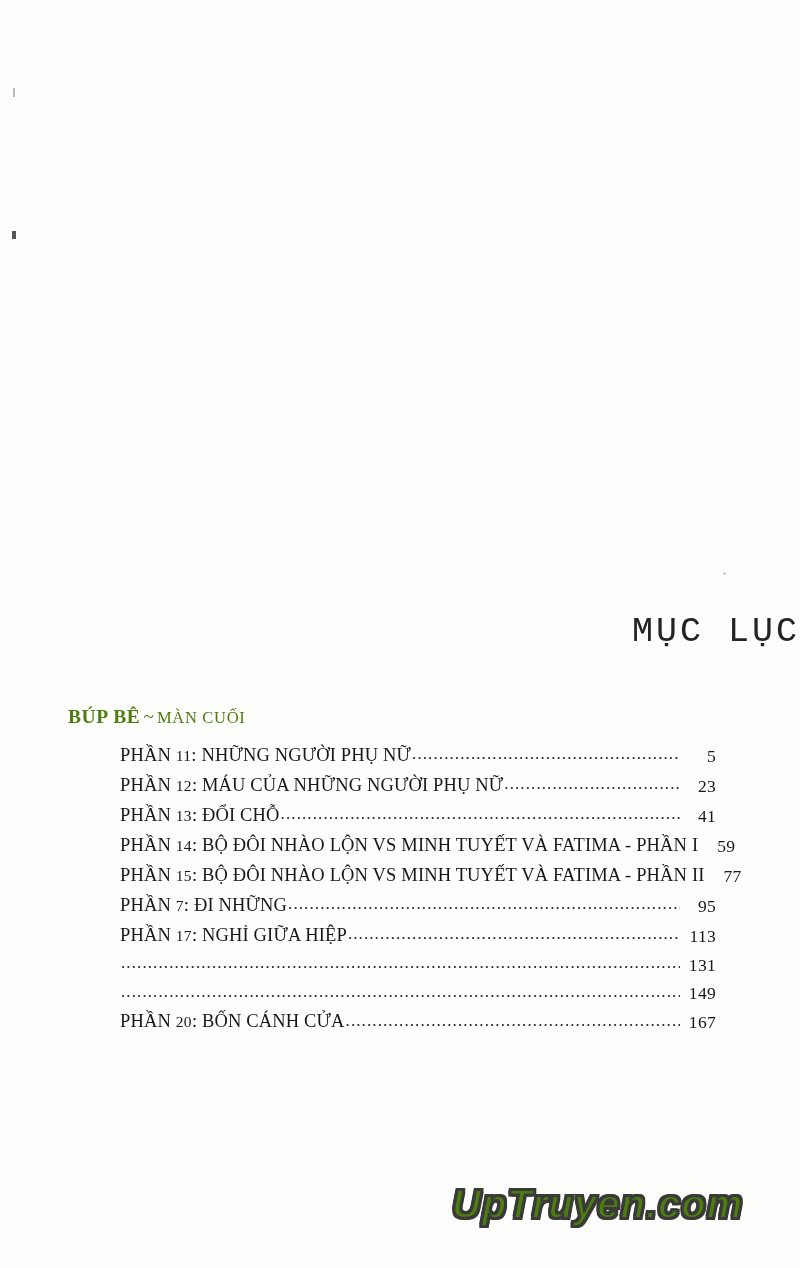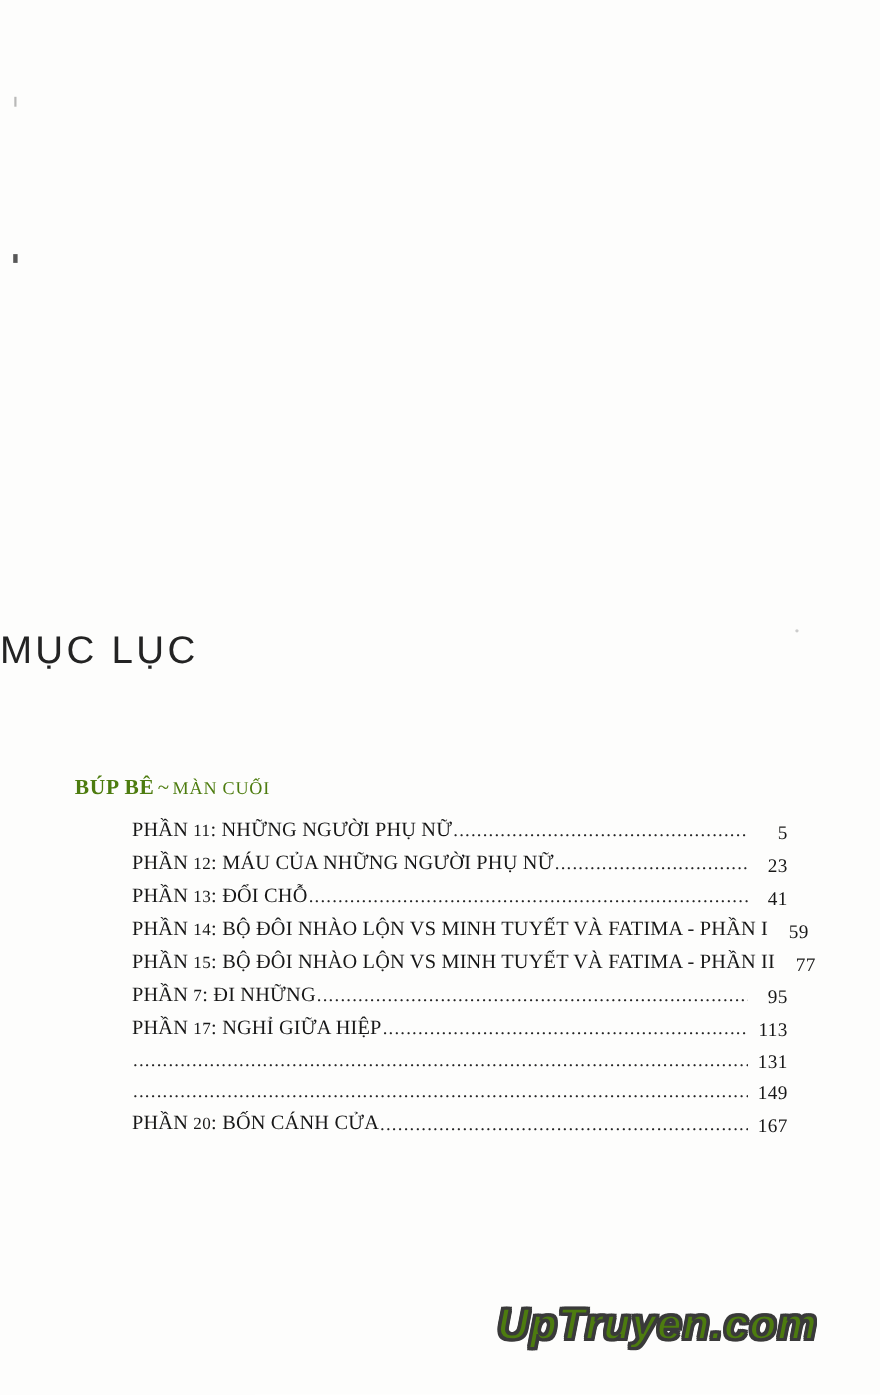--- a/index.html
+++ b/index.html
@@ -25,25 +25,25 @@
     position: absolute;
     background: #3a3a3a;
     opacity: 0.55;
   }
   .speck-a { left: 13px; top: 88px; width: 2px; height: 9px; opacity: .35; }
   .speck-b { left: 12px; top: 231px; width: 4px; height: 8px; opacity: .85; }
   .speck-c { left: 723px; top: 572px; width: 3px; height: 3px; border-radius: 50%; opacity: .25; }
 
   .toc-title {
     position: absolute;
-    top: 572px;
+    top: 612px;
     left: 0;
     width: 800px;
-    text-align: left;
-    font-family: Liberation Sans, sans-serif;
+    text-align: right;
+    font-family: Liberation Mono, monospace;
     font-size: 35px;
     letter-spacing: 3px;
     color: #232323;
     font-weight: 400;
   }
 
   .toc-block {
     position: absolute;
     left: 68px;
     top: 706px;
@@ -70,21 +70,21 @@
     letter-spacing: .7px;
   }
 
   ul.entries {
     list-style: none;
     margin: 0;
     padding: 0 0 0 52px;
   }
   li.entry {
     display: flex;
-    align-items: flex-end;
+    align-items: center;
     font-size: 18.5px;
     line-height: 1.62;
     color: #171717;
     white-space: nowrap;
   }
   .entry-label {
     flex: 0 0 auto;
     letter-spacing: .15px;
   }
   .entry-num-small {

